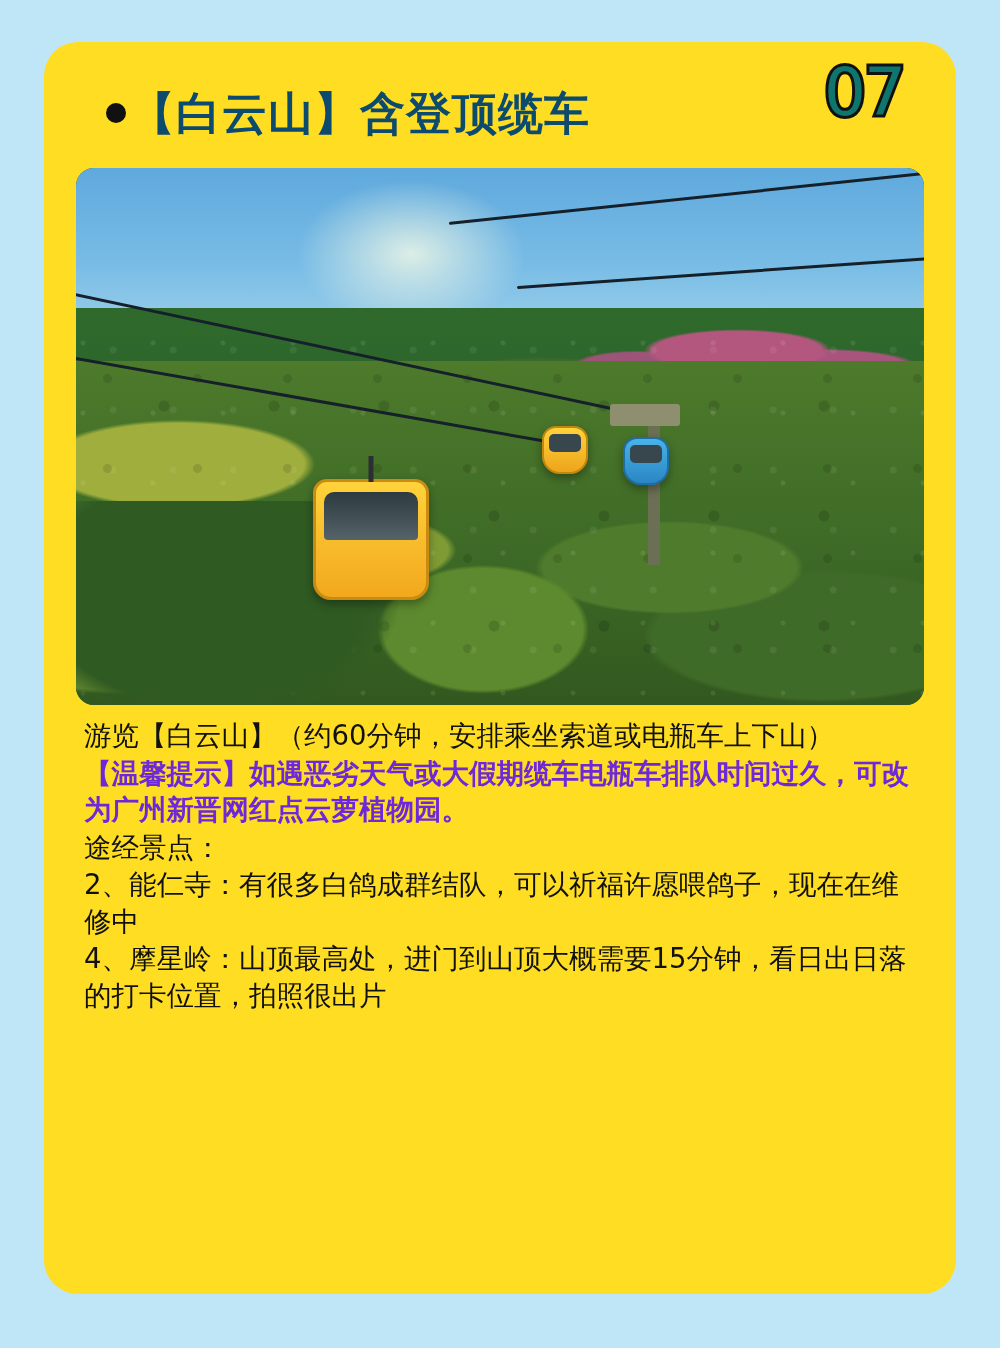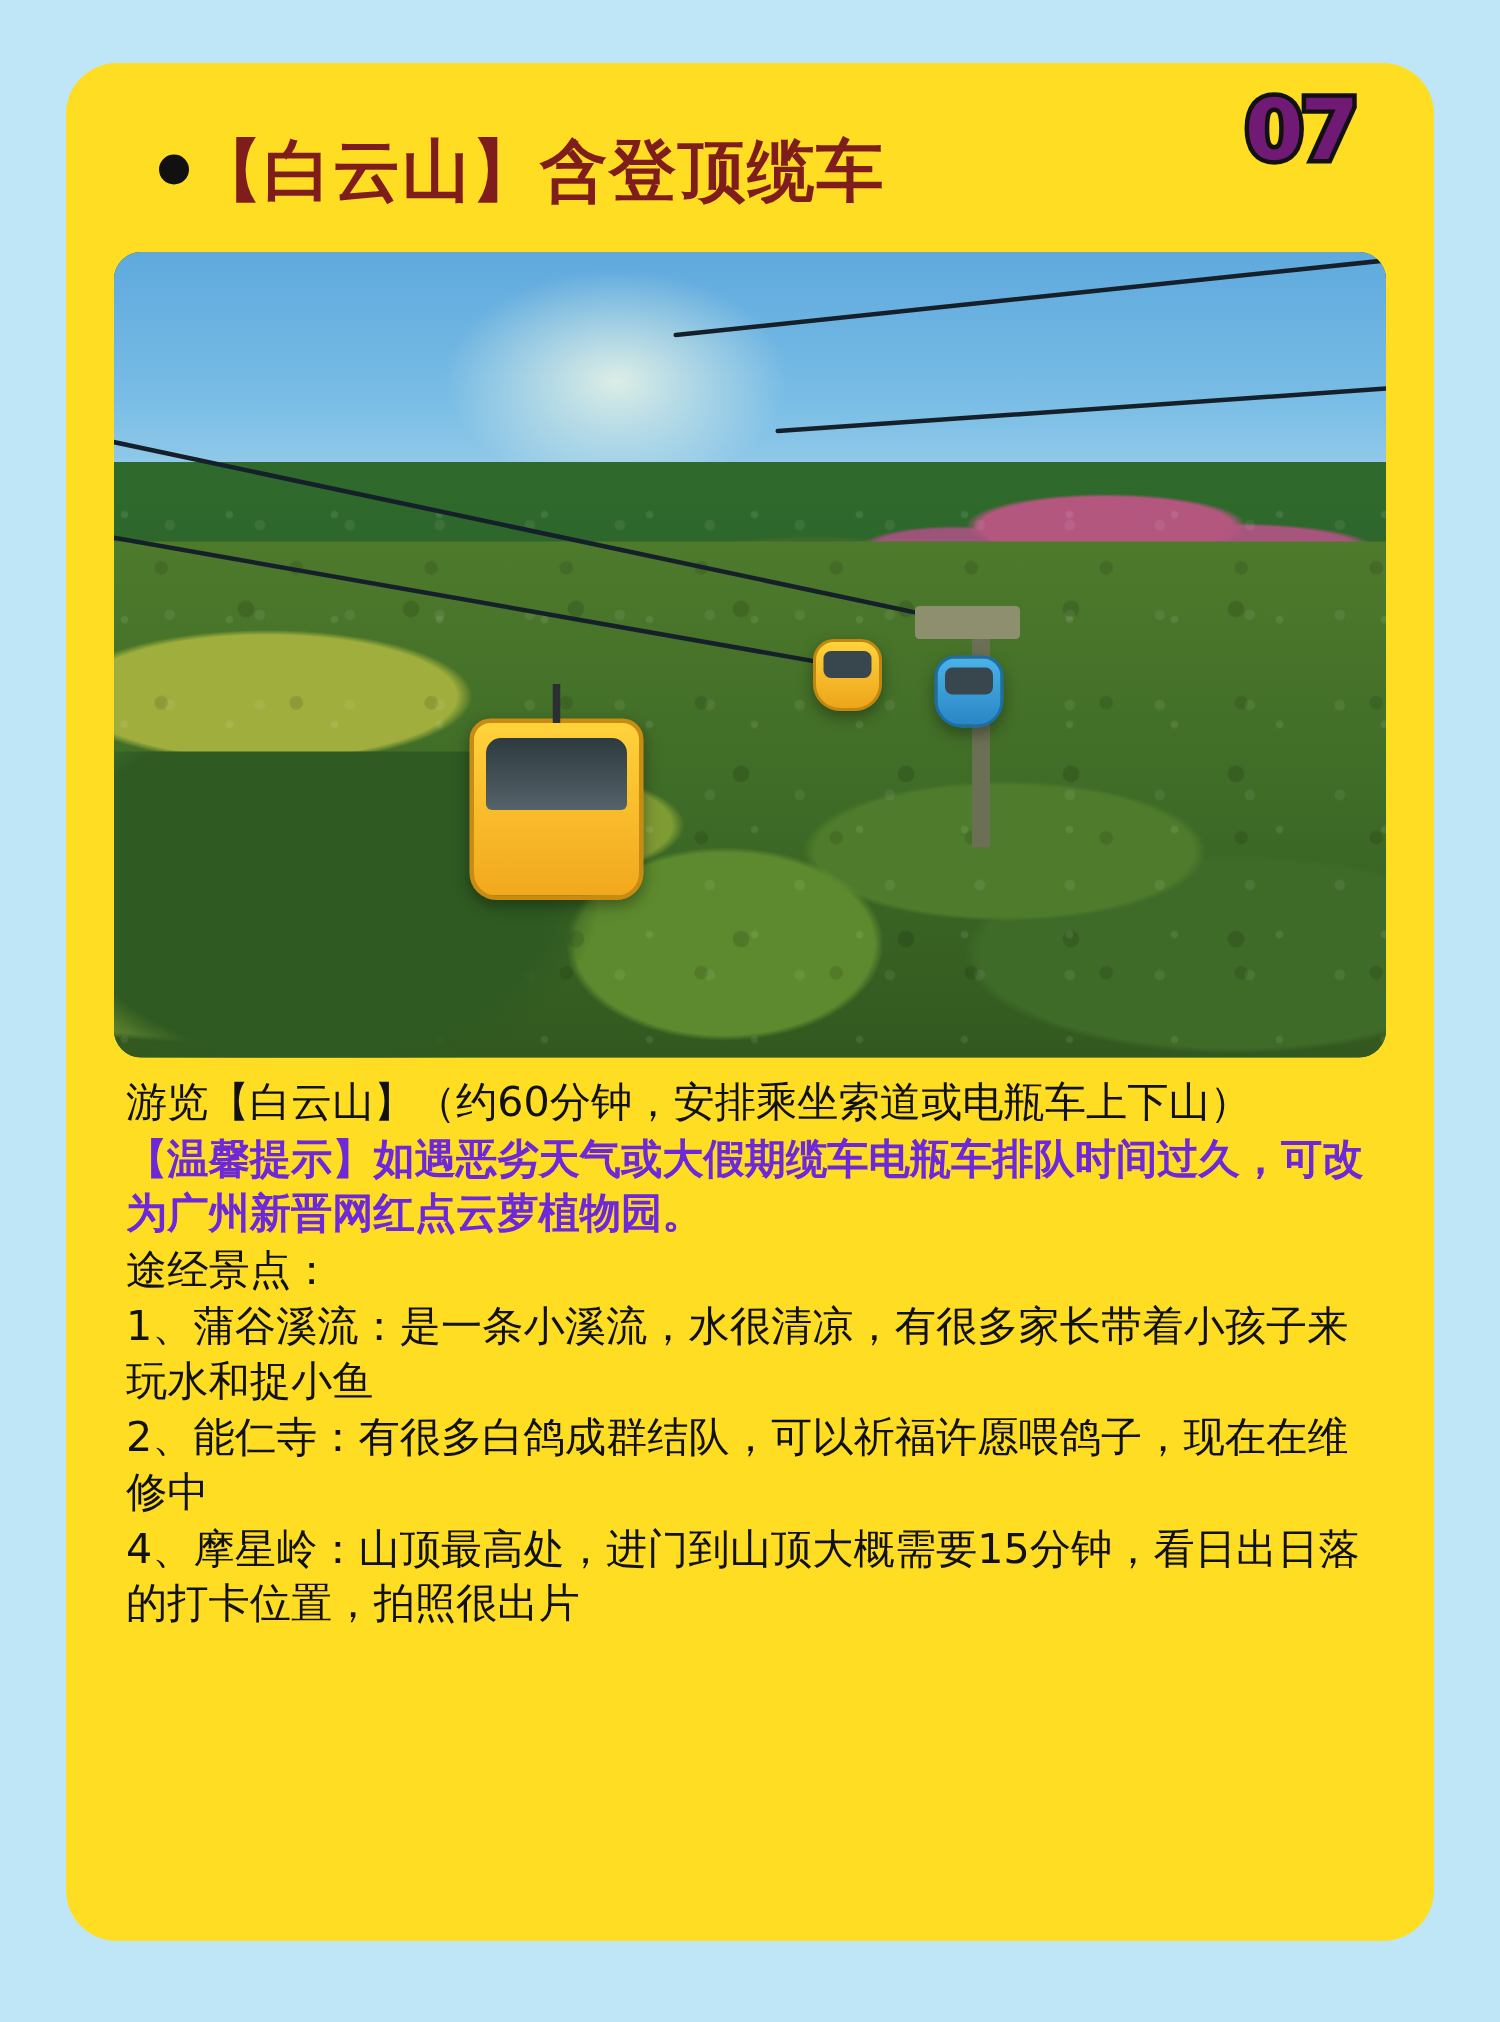--- a/index.html
+++ b/index.html
@@ -35,44 +35,44 @@
   .header {
     position: relative;
     height: 96px;
   }
   .title {
     position: absolute;
     left: 30px;
     top: 16px;
     font-size: 45px;
     font-weight: bold;
-    color: #7f1d1d;
+    color: #0c4a6e;
     letter-spacing: 1px;
     white-space: nowrap;
     font-family: "DejaVu Sans", "Liberation Sans", sans-serif;
   }
   .title .dot {
     display: inline-block;
     width: 20px;
     height: 20px;
     border-radius: 50%;
     background: #111;
     margin-right: 4px;
     vertical-align: middle;
     position: relative;
     top: -4px;
   }
   .number {
     position: absolute;
     right: 20px;
     top: -8px;
-    font-size: 56px;
-    font-weight: bold;
+    font-size: 66px;
+    font-weight: normal;
     line-height: 1;
-    color: #701a75;
+    color: #0f766e;
     -webkit-text-stroke: 6px #111111;
     paint-order: stroke fill;
     font-family: "DejaVu Sans", "Liberation Sans", sans-serif;
     letter-spacing: -2px;
   }
   
   .photo {
     position: relative;
     margin: 4px auto 0 auto;
     width: 848px;
@@ -253,19 +253,18 @@
       </div>
       <div class="gondola g-small g-b1">
         <div class="glass"></div>
       </div>
     </div>
 
     <div class="body-text">
       <p>游览【白云山】（约60分钟，安排乘坐索道或电瓶车上下山）</p>
       <p class="tip">【温馨提示】如遇恶劣天气或大假期缆车电瓶车排队时间过久，可改为广州新晋网红点云萝植物园。</p>
       <p>途经景点：</p>
-      <p>1、蒲谷溪流：是一条小溪流，水很清凉，有很多家长带着小孩子来玩水和捉小鱼</p>
       <p>2、能仁寺：有很多白鸽成群结队，可以祈福许愿喂鸽子，现在在维修中</p>
       <p>4、摩星岭：山顶最高处，进门到山顶大概需要15分钟，看日出日落的打卡位置，拍照很出片</p>
     </div>
 
   </div>
 </div>
 
 </body></html>

